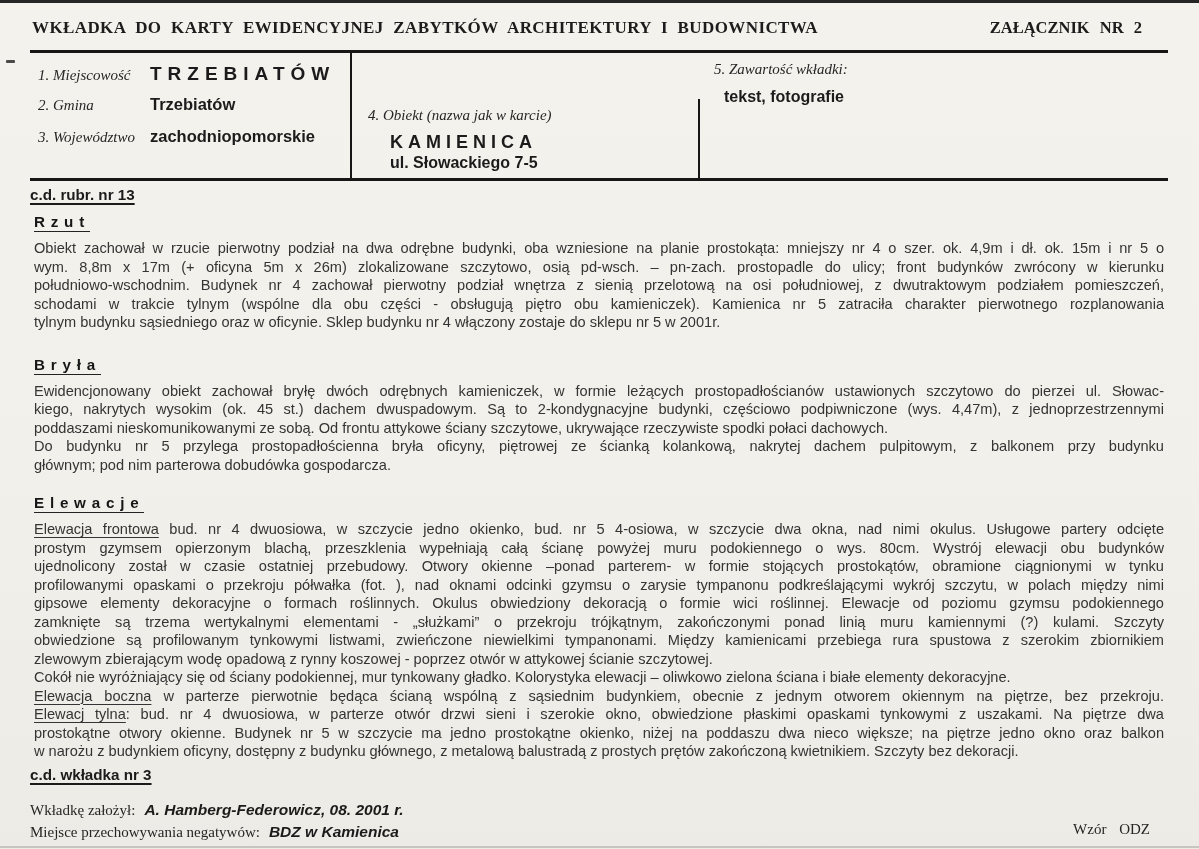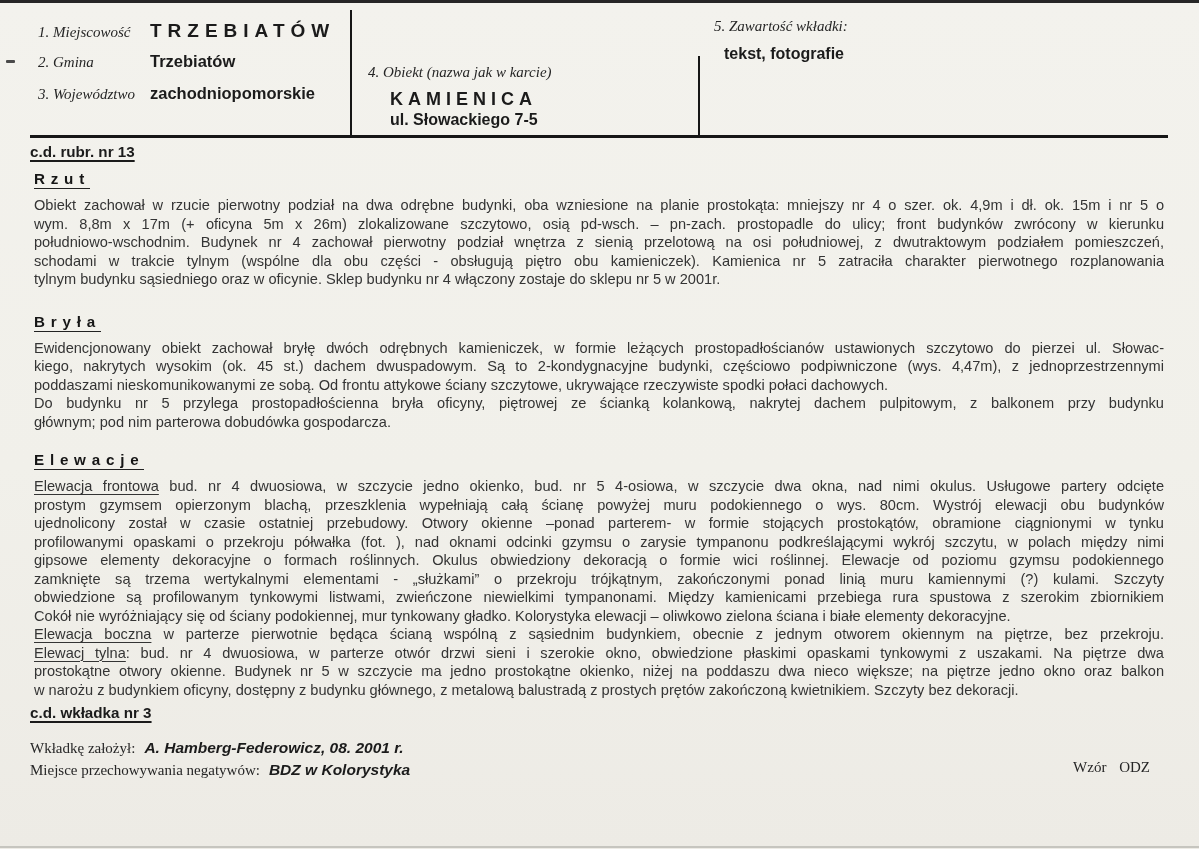--- a/index.html
+++ b/index.html
@@ -64,20 +64,24 @@
   .frow2{margin-top:4px;}
   .wzor{font-family:"Liberation Serif","DejaVu Serif",serif;font-size:15px;color:#262626;
     word-spacing:9px;margin:0 18px 3px 0;}
 </style>
 </head>
 <body>
 
 <div class="paper">
   <div class="artifact-dash"></div>
 
+  <div class="header">
+    <div class="title">WKŁADKA DO KARTY EWIDENCYJNEJ ZABYTKÓW ARCHITEKTURY I BUDOWNICTWA</div>
+    <div class="annex">ZAŁĄCZNIK NR 2</div>
+  </div>
 
   <div class="form-table">
     <div class="cell c1">
       <div class="frow">
         <span class="flabel">1. Miejscowość</span>
         <span class="fvalue big">TRZEBIATÓW</span>
       </div>
       <div class="frow">
         <span class="flabel">2. Gmina</span>
         <span class="fvalue">Trzebiatów</span>
@@ -125,34 +129,35 @@
   <div class="sec elewacje">
     <div class="sec-heading">Elewacje</div>
     <div class="para">
       <div class="line j"><span class="lead">Elewacja frontowa</span><span> bud. nr 4 dwuosiowa, w szczycie jedno okienko, bud. nr 5 4-osiowa, w szczycie dwa okna, nad nimi okulus. Usługowe partery odcięte</span></div>
       <div class="line j">prostym gzymsem opierzonym blachą, przeszklenia wypełniają całą ścianę powyżej muru podokiennego o wys. 80cm. Wystrój elewacji obu budynków</div>
       <div class="line j">ujednolicony został w czasie ostatniej przebudowy. Otwory okienne –ponad parterem- w formie stojących prostokątów, obramione ciągnionymi w tynku</div>
       <div class="line j">profilowanymi opaskami o przekroju półwałka (fot. ), nad oknami odcinki gzymsu o zarysie tympanonu podkreślającymi wykrój szczytu, w polach między nimi</div>
       <div class="line j">gipsowe elementy dekoracyjne o formach roślinnych. Okulus obwiedziony dekoracją o formie wici roślinnej. Elewacje od poziomu gzymsu podokiennego</div>
       <div class="line j">zamknięte są trzema wertykalnymi elementami - „służkami” o przekroju trójkątnym, zakończonymi ponad linią muru kamiennymi (?) kulami. Szczyty</div>
       <div class="line j">obwiedzione są profilowanym tynkowymi listwami, zwieńczone niewielkimi tympanonami. Między kamienicami przebiega rura spustowa z szerokim zbiornikiem</div>
+      <div class="line">zlewowym zbierającym wodę opadową z rynny koszowej - poprzez otwór w attykowej ścianie szczytowej.</div>
       <div class="line">Cokół nie wyróżniający się od ściany podokiennej, mur tynkowany gładko. Kolorystyka elewacji – oliwkowo zielona ściana i białe elementy dekoracyjne.</div>
       <div class="line j"><span class="lead">Elewacja boczna</span><span> w parterze pierwotnie będąca ścianą wspólną z sąsiednim budynkiem, obecnie z jednym otworem okiennym na piętrze, bez przekroju.</span></div>
       <div class="line j"><span class="lead">Elewacj tylna</span><span>: bud. nr 4 dwuosiowa, w parterze otwór drzwi sieni i szerokie okno, obwiedzione płaskimi opaskami tynkowymi z uszakami. Na piętrze dwa</span></div>
       <div class="line j">prostokątne otwory okienne. Budynek nr 5 w szczycie ma jedno prostokątne okienko, niżej na poddaszu dwa nieco większe; na piętrze jedno okno oraz balkon</div>
       <div class="line">w narożu z budynkiem oficyny, dostępny z budynku głównego, z metalową balustradą z prostych prętów zakończoną kwietnikiem. Szczyty bez dekoracji.</div>
     </div>
   </div>
 
   <div class="cd bottom">c.d. wkładka nr 3</div>
 
   <div class="footer">
     <div>
       <div class="frow1">
         <span class="serif">Wkładkę założył:</span><span class="bi">A. Hamberg-Federowicz, 08. 2001 r.</span>
       </div>
       <div class="frow2">
-        <span class="serif">Miejsce przechowywania negatywów:</span><span class="bi">BDZ w Kolorystyka</span>
+        <span class="serif">Miejsce przechowywania negatywów:</span><span class="bi">BDZ w Kamienica</span>
       </div>
     </div>
     <div class="wzor">Wzór ODZ</div>
   </div>
 </div>
 
 </body></html>

